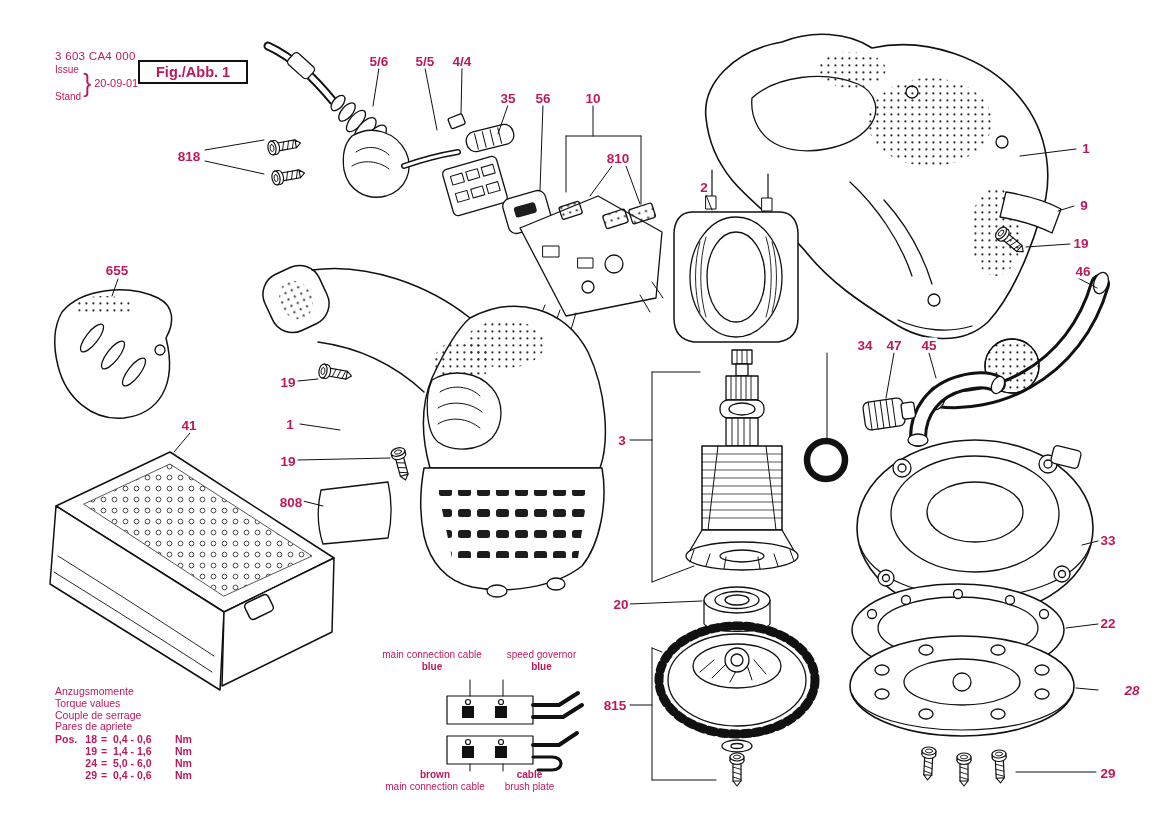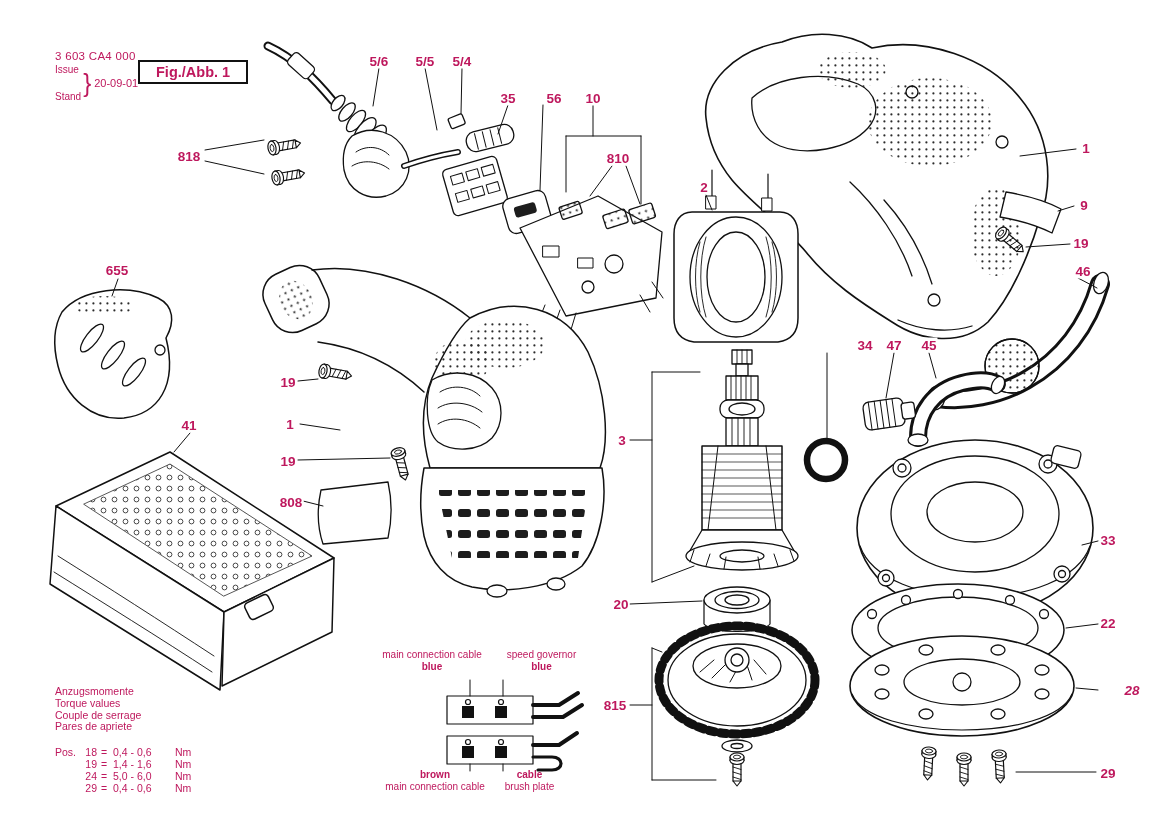--- a/index.html
+++ b/index.html
@@ -11,21 +11,21 @@
            font-size:13.5px;white-space:nowrap;background:#fff;padding:0 1px;}
   .header{position:absolute;left:55px;top:50px;font-size:11px;line-height:12px;}
   .typeno{font-size:11.5px;letter-spacing:.3px;}
   .issue-row{display:flex;align-items:center;margin-top:2px;}
   .issue-labels{display:flex;flex-direction:column;font-size:10px;line-height:11px;gap:16px;}
   .brace{font-size:24px;font-weight:400;margin:0 3px 0 2px;transform:scaleY(1.1);}
   .date{font-size:11px;}
   .figbox{position:absolute;left:138px;top:60px;border:2.5px solid #111;
           padding:2px 16px;font-weight:700;font-size:14.5px;background:#fff;}
   .torque{position:absolute;left:55px;top:686px;font-size:10.5px;line-height:11.8px;}
-  .t-rows{margin-top:14px;}
+  .t-rows{margin-top:1px;font-weight:bold;}
   .t-row{display:grid;grid-template-columns:26px 16px 14px 64px 24px;}
   .c-pos{text-align:right;}
   .c-eq{text-align:center;}
   .c-val{padding-left:2px;}
   .mods{position:absolute;left:211px;top:739px;font-size:10.5px;line-height:11.8px;}
   .wlabel{position:absolute;font-size:10px;line-height:11.5px;text-align:center;}
   .bold{font-weight:700;}
   #wl-tl{left:352px;top:649px;width:160px;}
   #wl-tr{left:489px;top:649px;width:105px;}
   #wl-bl{left:355px;top:769px;width:160px;}
@@ -392,23 +392,23 @@
     <div>main connection cable</div>
   </div>
   <div class="wlabel" id="wl-br">
     <div class="bold">cable</div>
     <div>brush plate</div>
   </div>
 
   <div id="callout-layer">
       <div class="callout" style="left: 379px; top: 61px;">5/6</div>
       <div class="callout" style="left: 425px; top: 61px;">5/5</div>
-      <div class="callout" style="left: 462px; top: 61px;">5/4</div>
+      <div class="callout" style="left: 462px; top: 61px;">4/4</div>
       <div class="callout" style="left: 508px; top: 98px;">35</div>
-      <div class="callout" style="left: 543px; top: 98px; margin-left: 11px;">56</div>
+      <div class="callout" style="left: 543px; top: 98px;">56</div>
       <div class="callout" style="left: 593px; top: 98px;">10</div>
       <div class="callout" style="left: 189px; top: 156px;">818</div>
       <div class="callout" style="left: 618px; top: 158px;">810</div>
       <div class="callout" style="left: 704px; top: 187px;">2</div>
       <div class="callout" style="left: 1086px; top: 148px;">1</div>
       <div class="callout" style="left: 1084px; top: 205px;">9</div>
       <div class="callout" style="left: 1081px; top: 243px;">19</div>
       <div class="callout" style="left: 1083px; top: 271px;">46</div>
       <div class="callout" style="left: 117px; top: 270px;">655</div>
       <div class="callout" style="left: 288px; top: 382px;">19</div>

